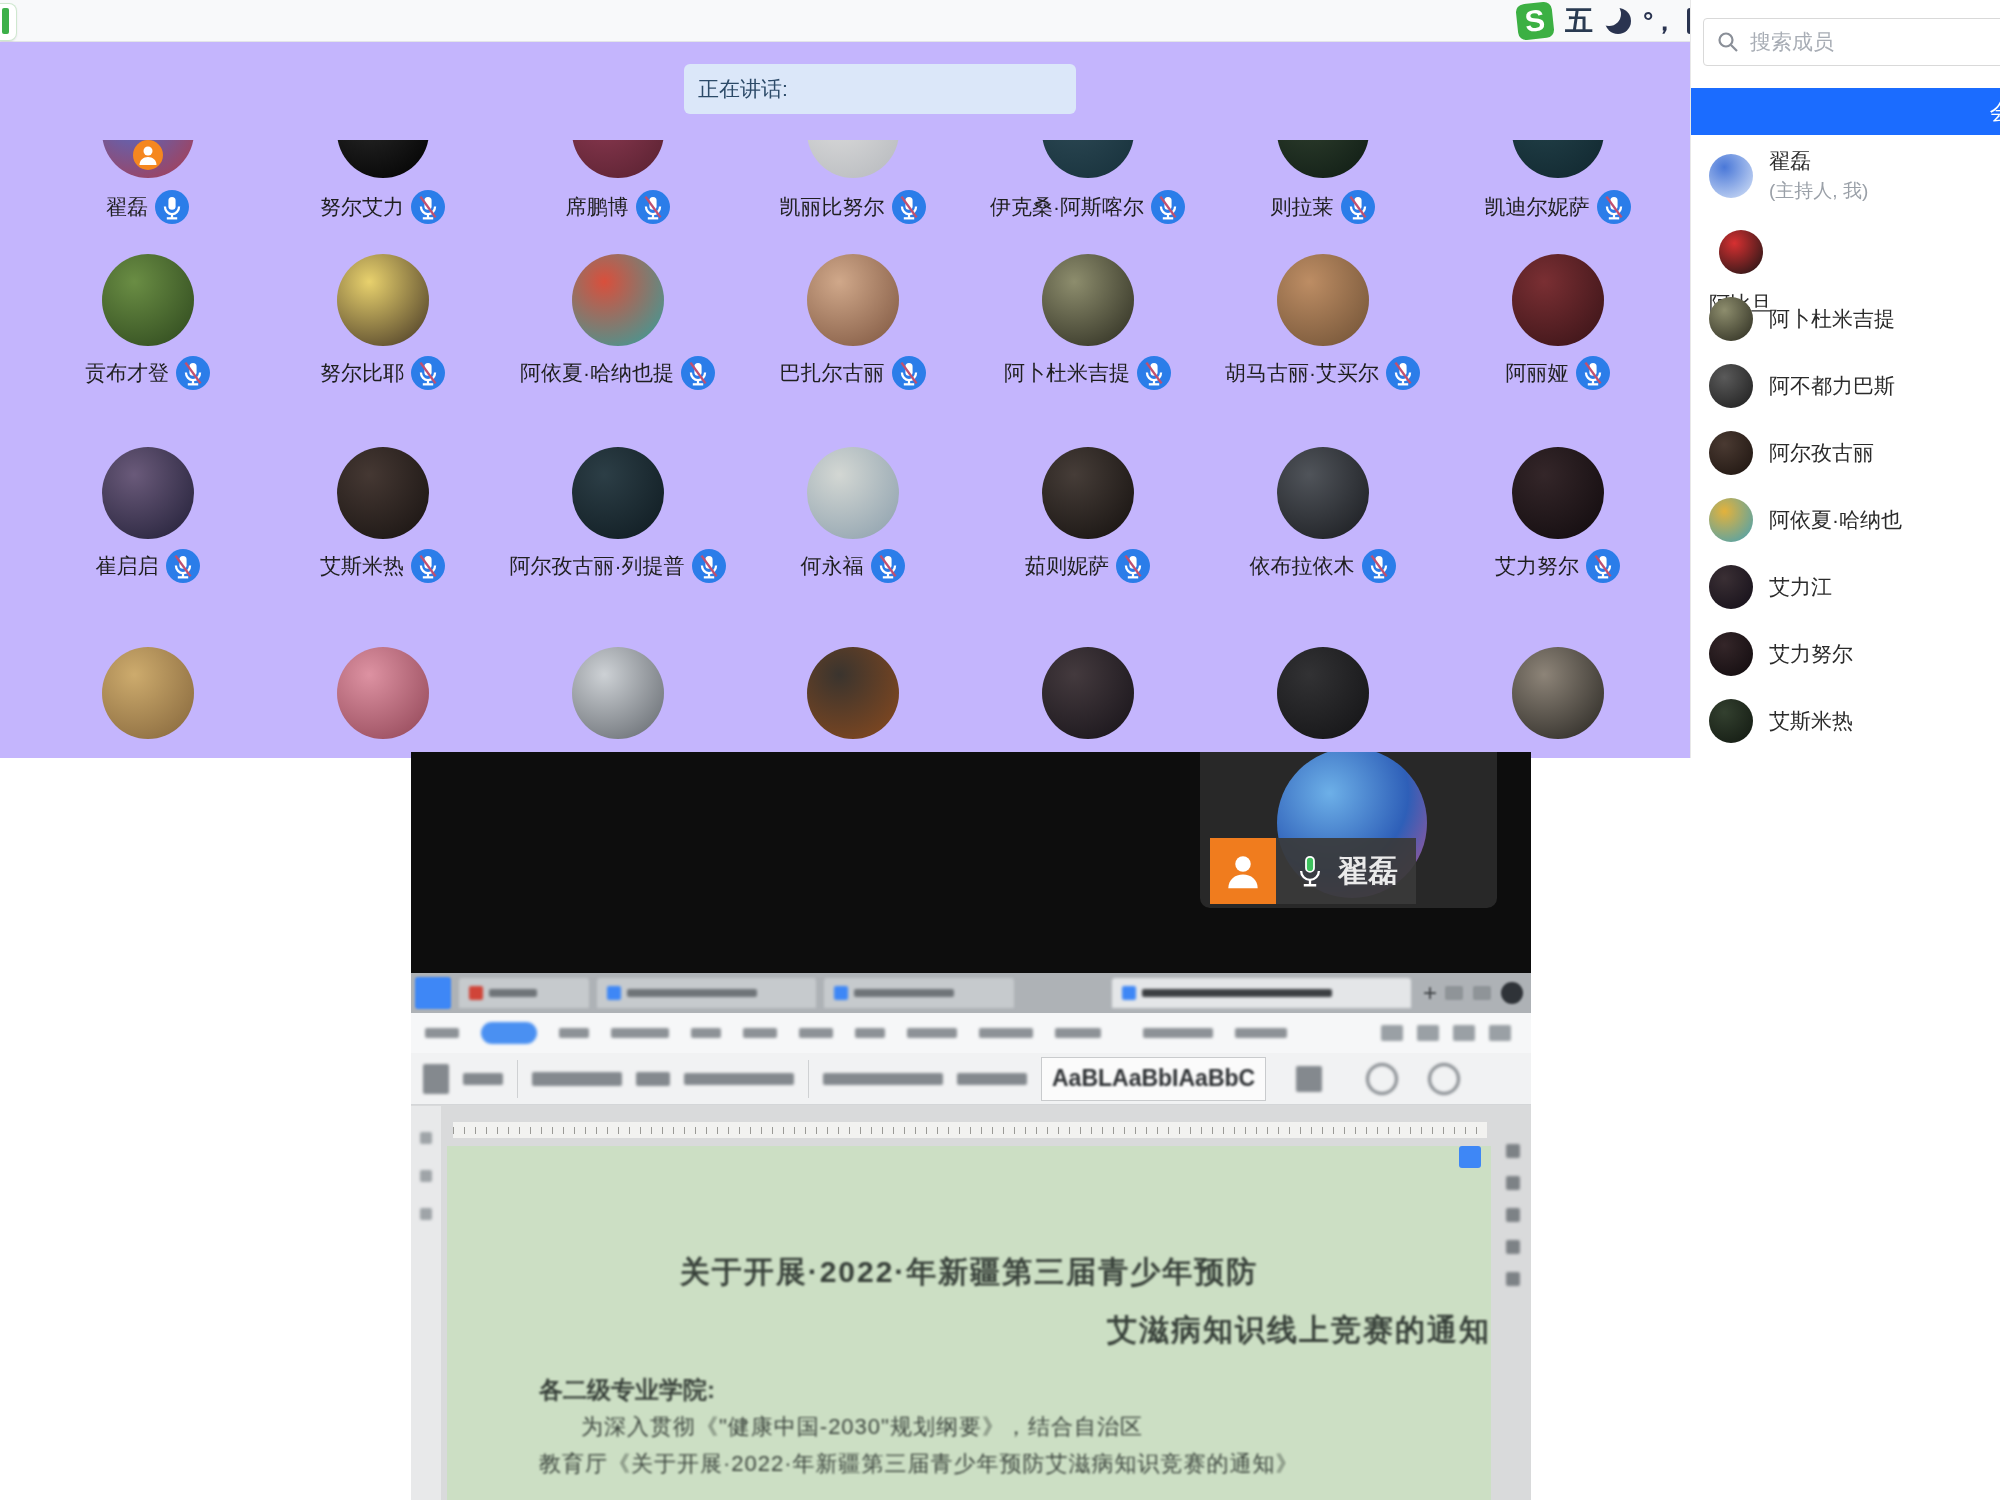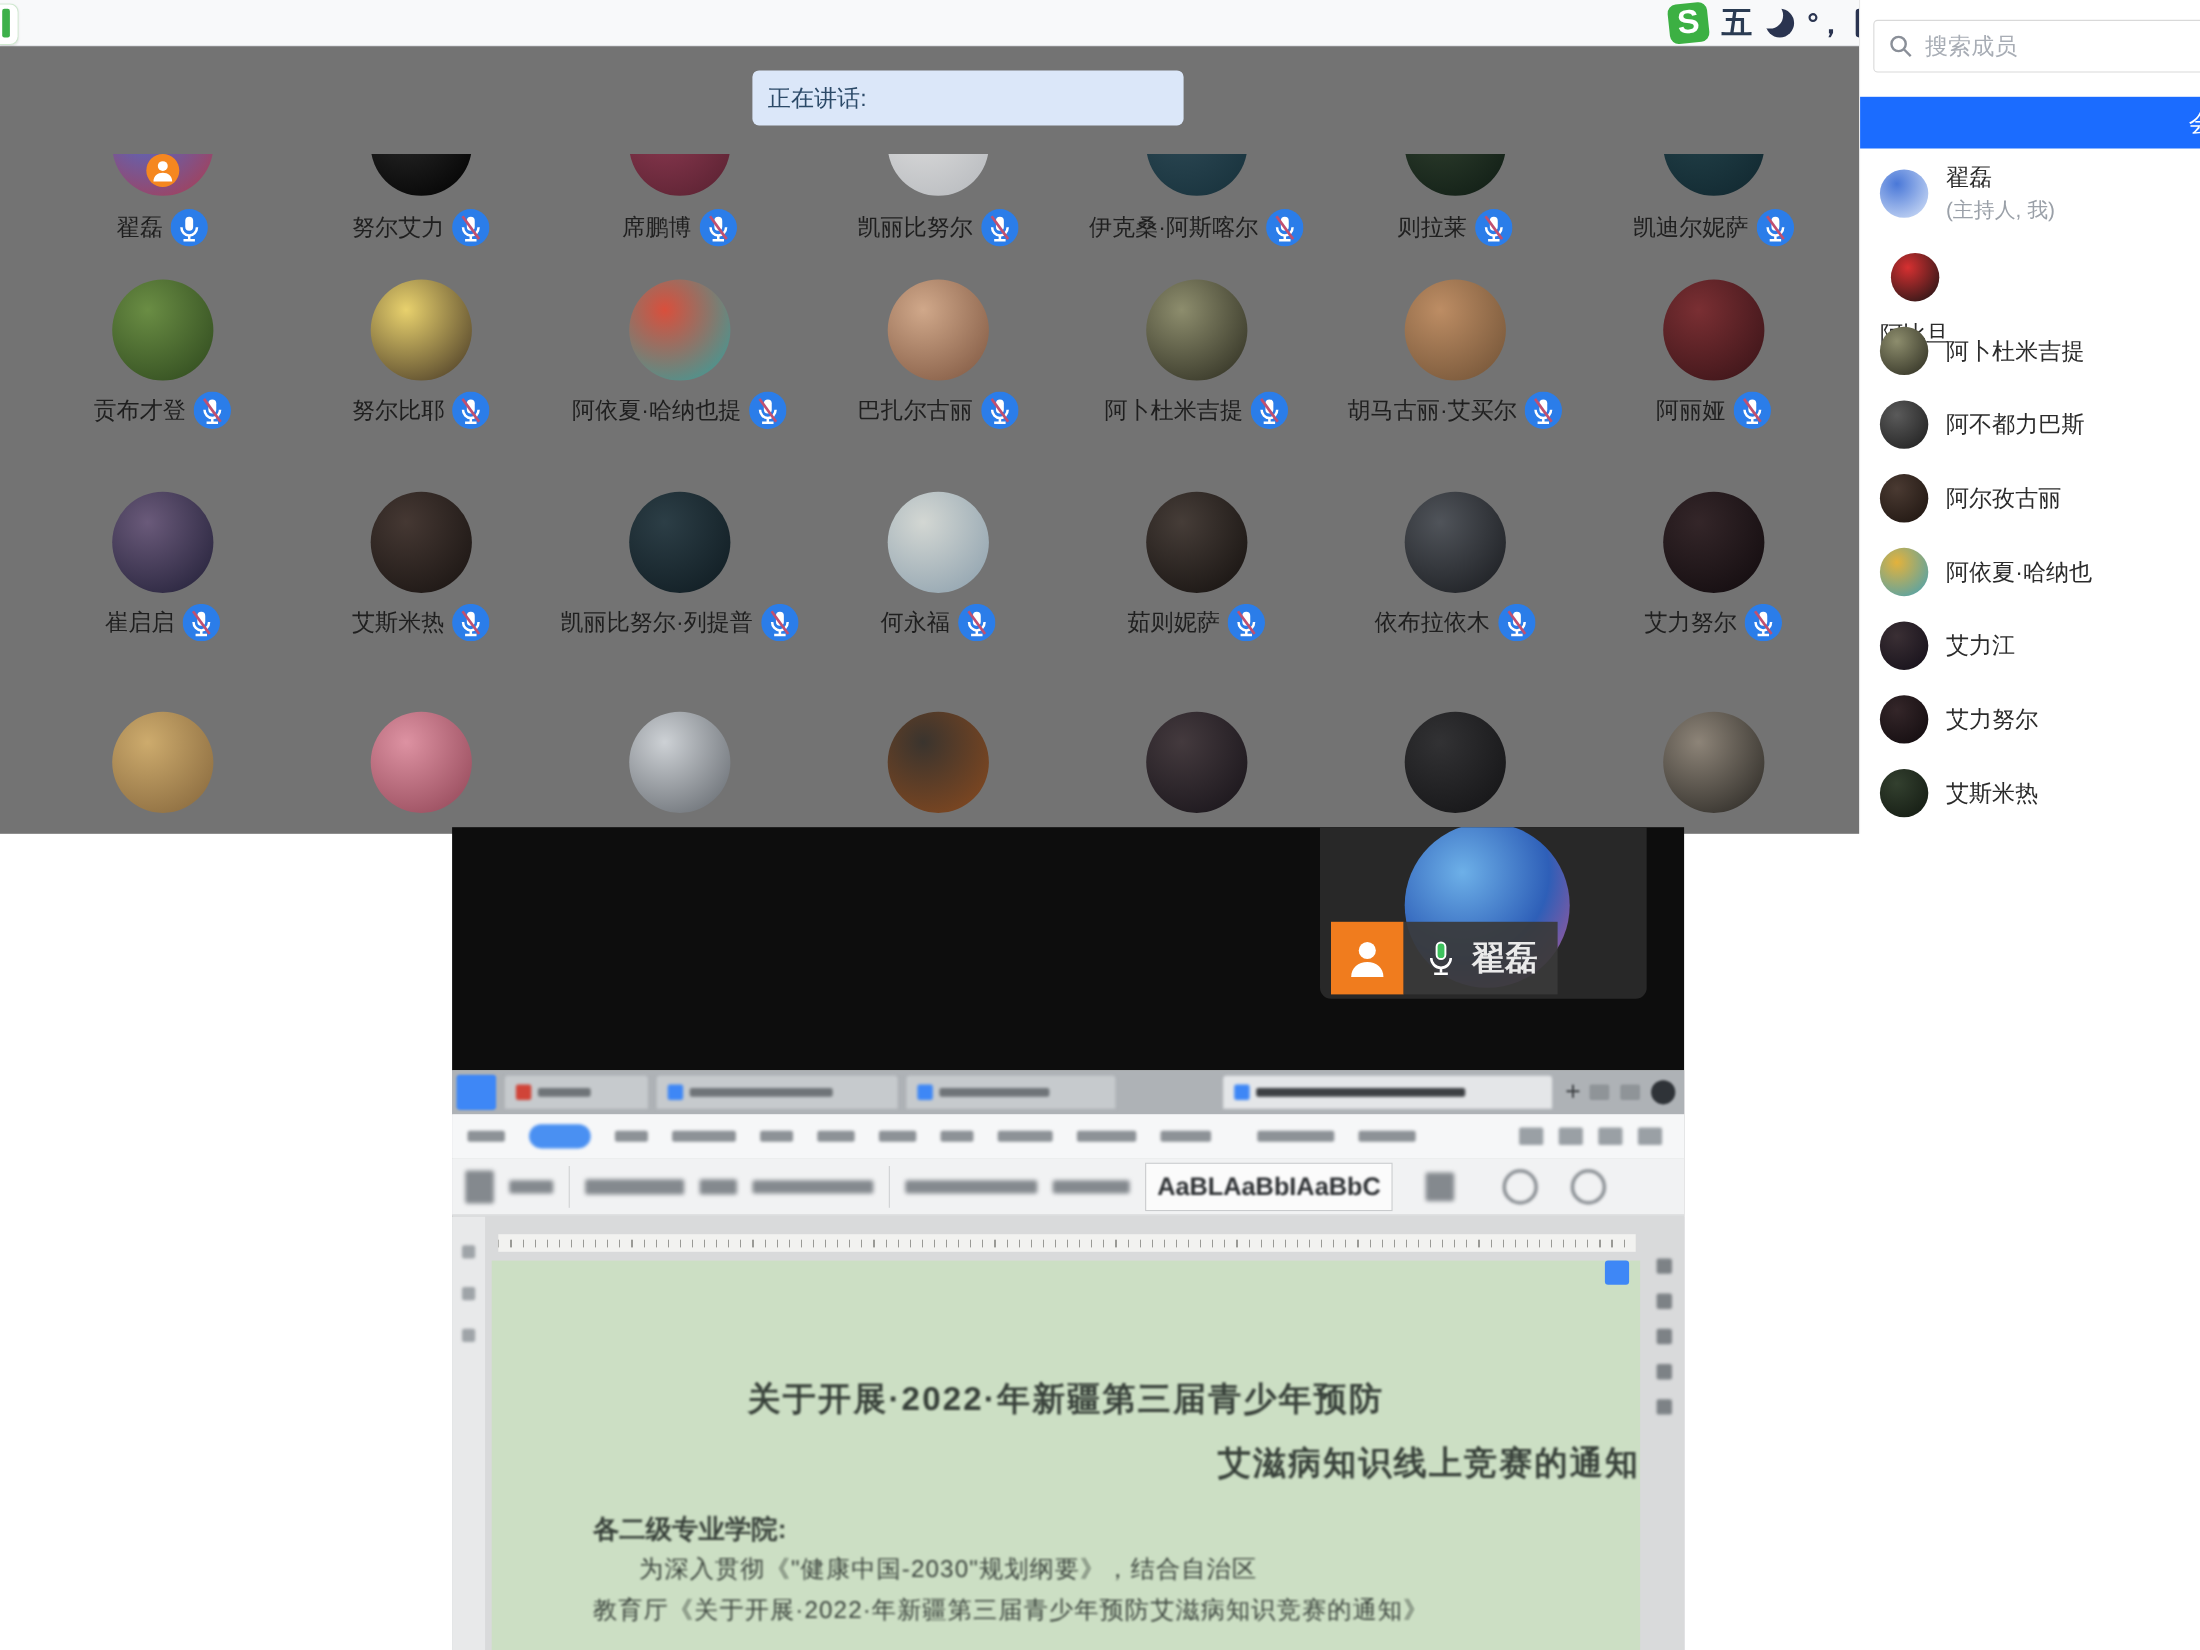--- a/index.html
+++ b/index.html
@@ -19,21 +19,21 @@
   .moon{position:relative;width:26px;height:26px;}
   .moon b{position:absolute;left:0;top:0;width:26px;height:26px;border-radius:50%;background:#2a3450;}
   .moon i{position:absolute;left:-8px;top:-6px;width:24px;height:24px;border-radius:50%;background:#f8f9fa;}
   .sogou-punct{font-size:26px;font-weight:bold;color:#2a3450;letter-spacing:-2px;}
   .kbd-icon{width:26px;height:20px;border:3px solid #2a3450;border-radius:3px;position:relative;background:#f8f9fa;}
   .kbd-icon::after{content:"";position:absolute;left:3px;top:3px;right:3px;height:3px;
        background:repeating-linear-gradient(90deg,#2a3450 0 3px,transparent 3px 6px);}
   .kbd-icon::before{content:"";position:absolute;left:5px;bottom:2px;right:5px;height:3px;background:#2a3450;}
 
   
-  .main-app{position:absolute;left:0;top:42px;width:1690px;height:716px;background:#737373;overflow:hidden;}
+  .main-app{position:absolute;left:0;top:42px;width:1690px;height:716px;background:#c4b5fd;overflow:hidden;}
   .speak-banner{position:absolute;left:684px;top:22px;width:392px;height:50px;background:#dbe7f9;border-radius:6px;
                 display:flex;align-items:center;padding-left:14px;box-sizing:border-box;}
   .speak-banner span{font-size:21px;color:#2c4a68;}
 
   .grid-row{position:absolute;left:30px;width:1650px;display:flex;}
   .grid-cell{width:235px;display:flex;flex-direction:column;align-items:center;}
   .row1{top:98px;} .row2{top:212px;} .row3{top:405px;} .row4{top:605px;}
   .av-clip{width:92px;height:40px;overflow:hidden;position:relative;}
   .av-clip .avatar{position:absolute;left:0;top:-54px;}
   .avatar{width:92px;height:92px;border-radius:50%;}
@@ -390,21 +390,21 @@
               <path d="M10.5 17.5 a7.5 8 0 0 0 15 0" stroke="#fff" stroke-width="2.4" fill="none"></path>
               <line x1="18" y1="25.5" x2="18" y2="29.5" stroke="#fff" stroke-width="2.4"></line>
               <line x1="12.5" y1="30" x2="23.5" y2="30" stroke="#fff" stroke-width="2.4"></line>
               <line x1="10" y1="7" x2="26" y2="29" stroke="#c05070" stroke-width="2.6"></line>
             </svg>
           </div>
         </div>
         <div class="grid-cell">
           <div class="avatar" style="background: radial-gradient(circle at 35% 30%, rgb(44, 62, 70), rgb(14, 26, 32));"></div>
           <div class="name-line">
-            <span class="pname">凯丽比努尔·列提普</span>
+            <span class="pname">阿尔孜古丽·列提普</span>
             <svg class="mic" viewBox="0 0 36 36">
               <circle cx="18" cy="18" r="18" fill="#2b7de9"></circle>
               <rect x="14.2" y="7.5" width="7.6" height="13.5" rx="3.8" fill="#fff"></rect>
               <path d="M10.5 17.5 a7.5 8 0 0 0 15 0" stroke="#fff" stroke-width="2.4" fill="none"></path>
               <line x1="18" y1="25.5" x2="18" y2="29.5" stroke="#fff" stroke-width="2.4"></line>
               <line x1="12.5" y1="30" x2="23.5" y2="30" stroke="#fff" stroke-width="2.4"></line>
               <line x1="10" y1="7" x2="26" y2="29" stroke="#c05070" stroke-width="2.6"></line>
             </svg>
           </div>
         </div>

